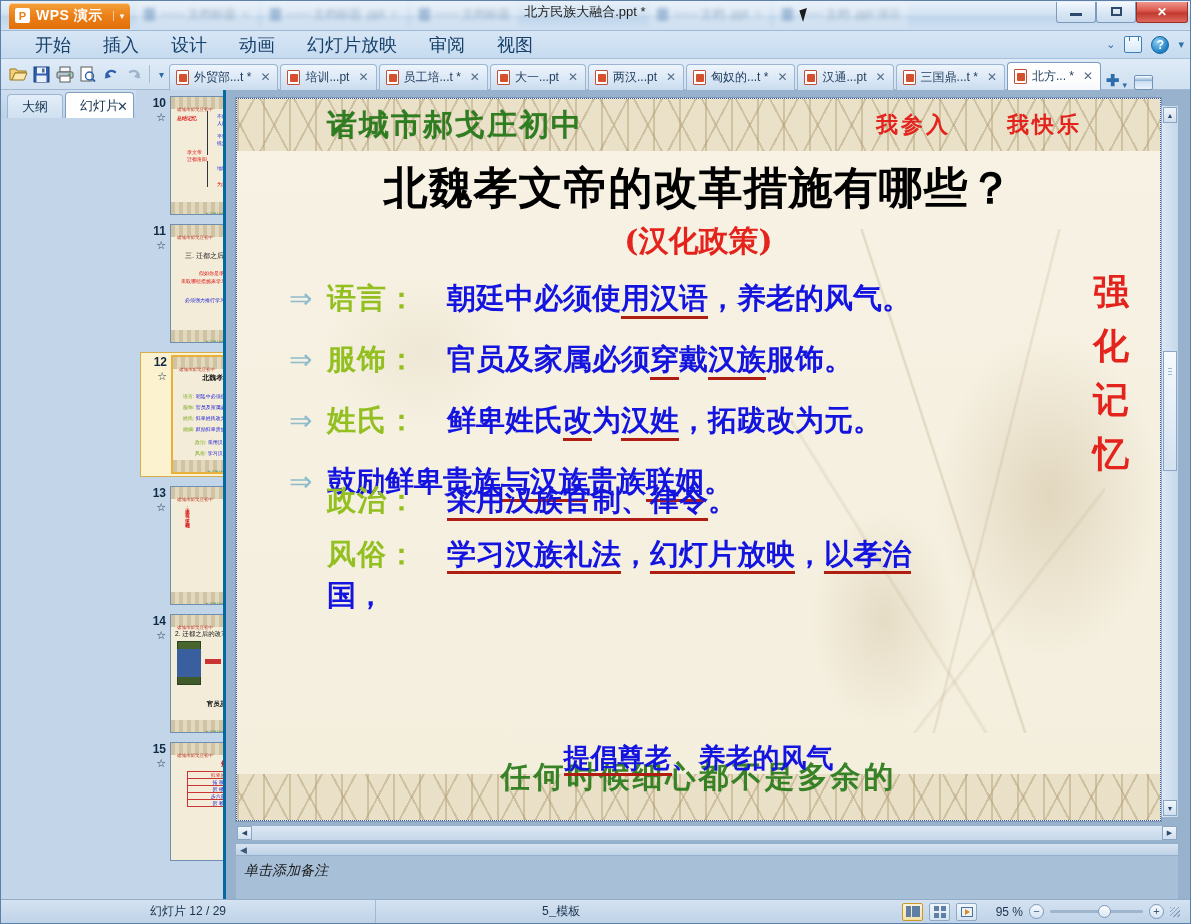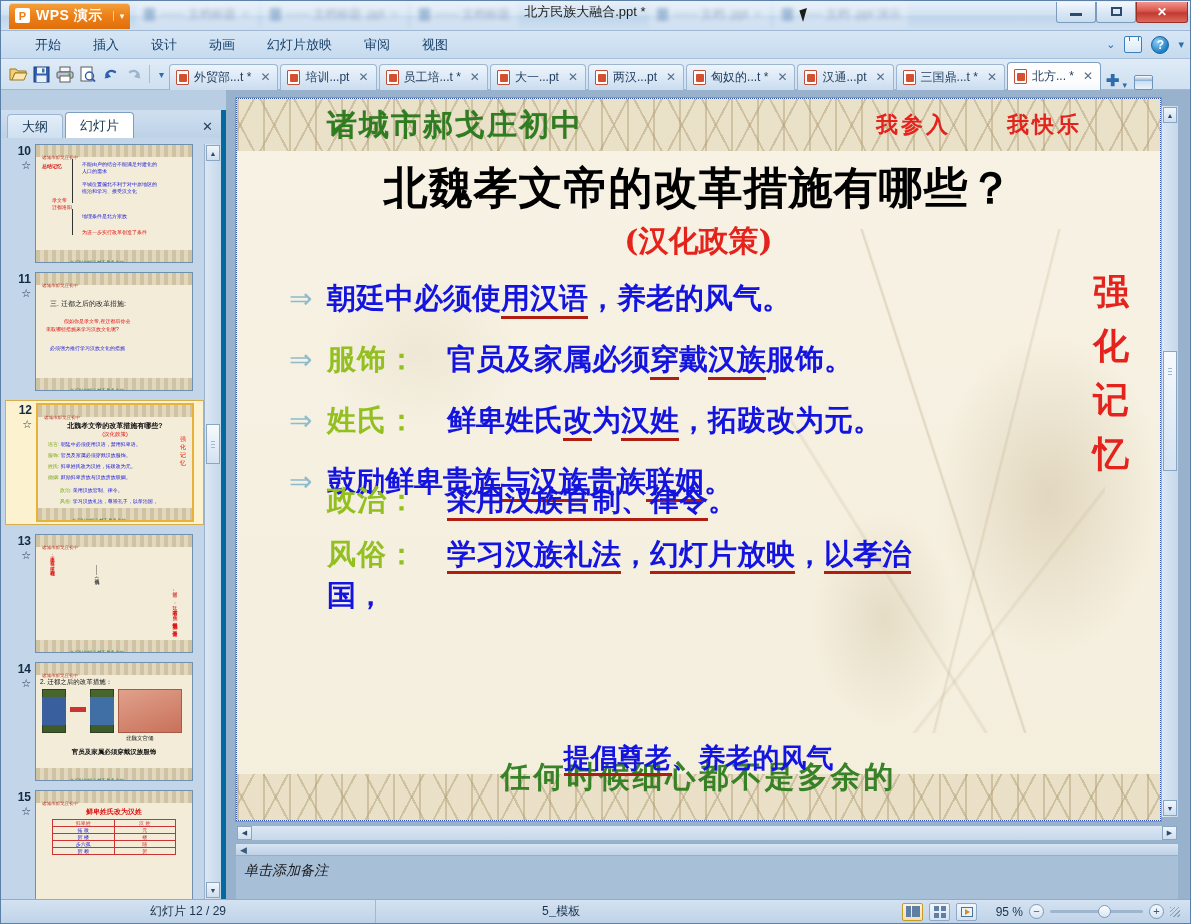--- a/index.html
+++ b/index.html
@@ -75,21 +75,21 @@
   
   .menubar {
     height:28px; display:flex; align-items:center;
     padding-left:18px; gap:0px;
     background: linear-gradient(180deg,#d7e6f5 0%, #c6dbef 100%);
     border-bottom:1px solid #a8c0da;
     position:relative;
   }
   .menu-item {
     padding:0 16px; height:26px; display:flex; align-items:center;
-    font-size:13px; color:#17406b;
+    font-size:18px; color:#17406b;
   }
   .menubar-right { position:absolute; right:6px; display:flex; align-items:center; gap:9px; }
   .mb-chevron { color:#2d6dab; font-size:11px; }
   .icon-shirt {
     width:18px; height:17px; position:relative;
     border:1.5px solid #3f7fb8; border-radius:2px;
     background:linear-gradient(180deg,#f7fbff,#d9e9f8);
   }
   .icon-shirt::before {
     content:""; position:absolute; left:4px; top:-1px; width:8px; height:5px;
@@ -143,24 +143,23 @@
     width:19px; height:15px; border:1px solid #6f93b8; border-radius:2px;
     background:linear-gradient(180deg,#ffffff 0%,#8fb4d6 35%,#c9ddf0 40%,#eaf3fb 100%);
     margin-left:3px;
   }
 
   
   .main { flex:1; display:flex; min-height:0; background:#b9cde3; }
 
   
   .leftpane {
-    width:225px; display:flex; flex-direction:column;
+    width:225px; display:flex; flex-direction:row;
     background: #c3d5e8;
-    border-right:5px solid #0369a1;
-    margin-top:20px;
+    border-right:3px solid #0369a1;
   }
   .pane-tabs {
     height:28px; display:flex; align-items:flex-end;
     background: linear-gradient(180deg,#cfdff0,#bdd2e7);
     position:relative; padding-left:6px;
   }
   .pane-tab {
     height:24px; padding:0 14px; display:flex; align-items:center;
     font-size:13px; color:#13324f;
     border:1px solid #9cb6d2; border-bottom:none; border-radius:4px 4px 0 0;
@@ -756,20 +755,21 @@
               <span>我快乐</span>
             </span>
           </div>
 
           <div class="slide-title">北魏孝文帝的改革措施有哪些？</div>
           <div class="slide-subtitle">(汉化政策)</div>
 
           <div class="bullets">
             <div class="brow">
               <span class="barrow">⇒</span>
+              <span class="blabel">语言：</span>
               <span class="btext"><span>朝廷中必须使</span><span class="u">用汉语</span><span>，养老的风气。</span></span>
             </div>
             <div class="brow">
               <span class="barrow">⇒</span>
               <span class="blabel">服饰：</span>
               <span class="btext"><span>官员及家属必须</span><span class="u">穿</span><span>戴</span><span class="u">汉族</span><span>服饰。</span></span>
             </div>
             <div class="brow">
               <span class="barrow">⇒</span>
               <span class="blabel">姓氏：</span>

